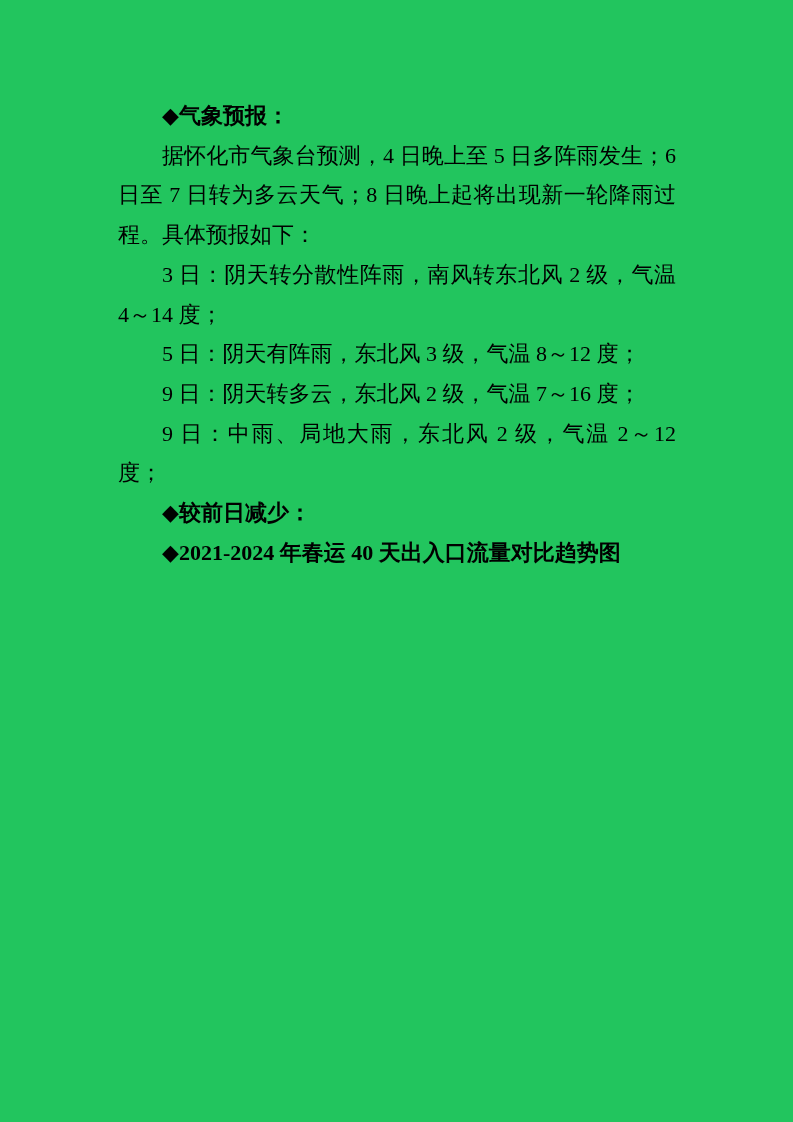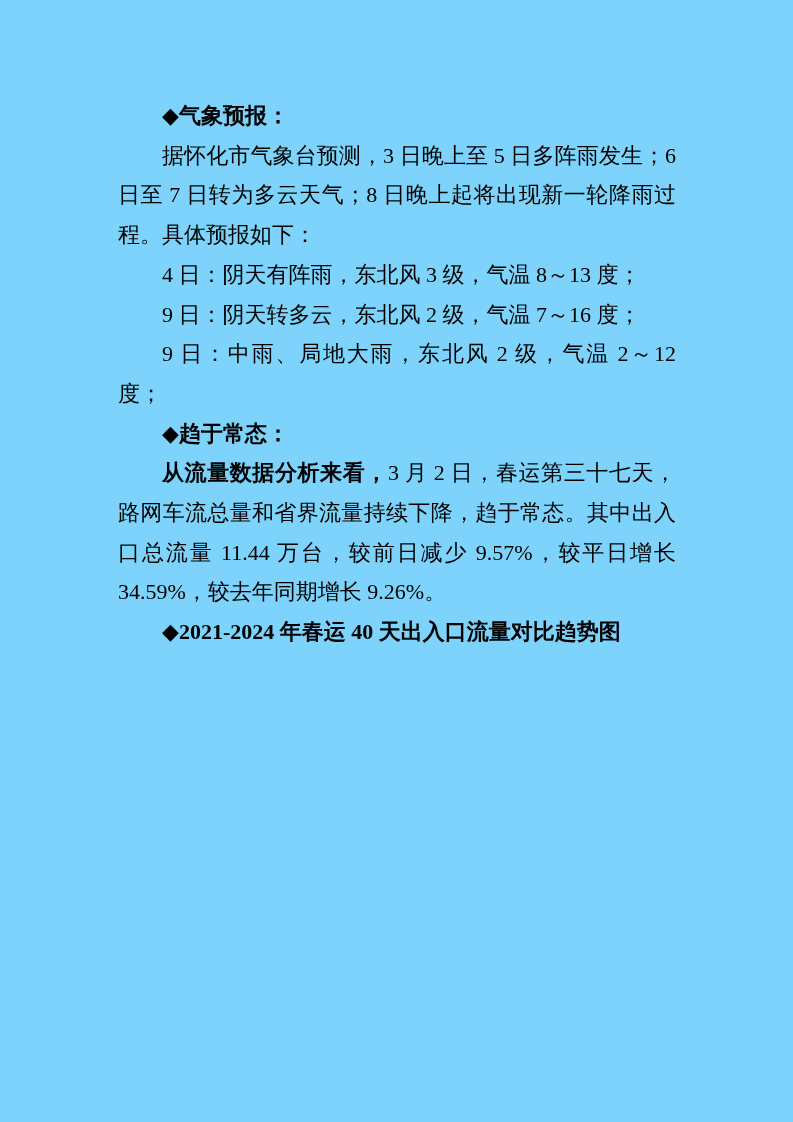--- a/index.html
+++ b/index.html
@@ -4,21 +4,21 @@
 <style>
   html, body {
     margin: 0;
     padding: 0;
     background: #ffffff;
   }
   .page {
     position: relative;
     width: 793px;
     height: 1122px;
-    background: #7dd3fc;
+    background: #22c55e;
     overflow: hidden;
     font-family: "Liberation Serif", "DejaVu Serif", serif;
     color: #000000;
   }
   .content {
     position: absolute;
     left: 118px;
     top: 96px;
     width: 558px;
     font-size: 22px;
@@ -36,27 +36,27 @@
   }
 </style>
 </head>
 <body>
 
 <div class="page">
   <div class="content">
 
     <p class="para bold">◆气象预报：</p>
 
-    <p class="para">据怀化市气象台预测，3 日晚上至 5 日多阵雨发生；6 日至 7 日转为多云天气；8 日晚上起将出现新一轮降雨过程。具体预报如下：</p>
+    <p class="para">据怀化市气象台预测，4 日晚上至 5 日多阵雨发生；6 日至 7 日转为多云天气；8 日晚上起将出现新一轮降雨过程。具体预报如下：</p>
 
-    <p class="para">4 日：阴天有阵雨，东北风 3 级，气温 8～13 度；</p>
+    <p class="para">3 日：阴天转分散性阵雨，南风转东北风 2 级，气温 4～14 度；</p>
+    <p class="para">5 日：阴天有阵雨，东北风 3 级，气温 8～12 度；</p>
     <p class="para">9 日：阴天转多云，东北风 2 级，气温 7～16 度；</p>
     <p class="para">9 日：中雨、局地大雨，东北风 2 级，气温 2～12 度；</p>
 
-    <p class="para bold">◆趋于常态：</p>
+    <p class="para bold">◆较前日减少：</p>
 
-    <p class="para"><span class="bold">从流量数据分析来看，</span><span>3 月 2 日，春运第三十七天，路网车流总量和省界流量持续下降，趋于常态。其中出入口总流量 11.44 万台，较前日减少 9.57%，较平日增长 34.59%，较去年同期增长 9.26%。</span></p>
 
 
     <p class="para bold">◆2021-2024 年春运 40 天出入口流量对比趋势图</p>
 
   </div>
 </div>
 
 </body></html>

